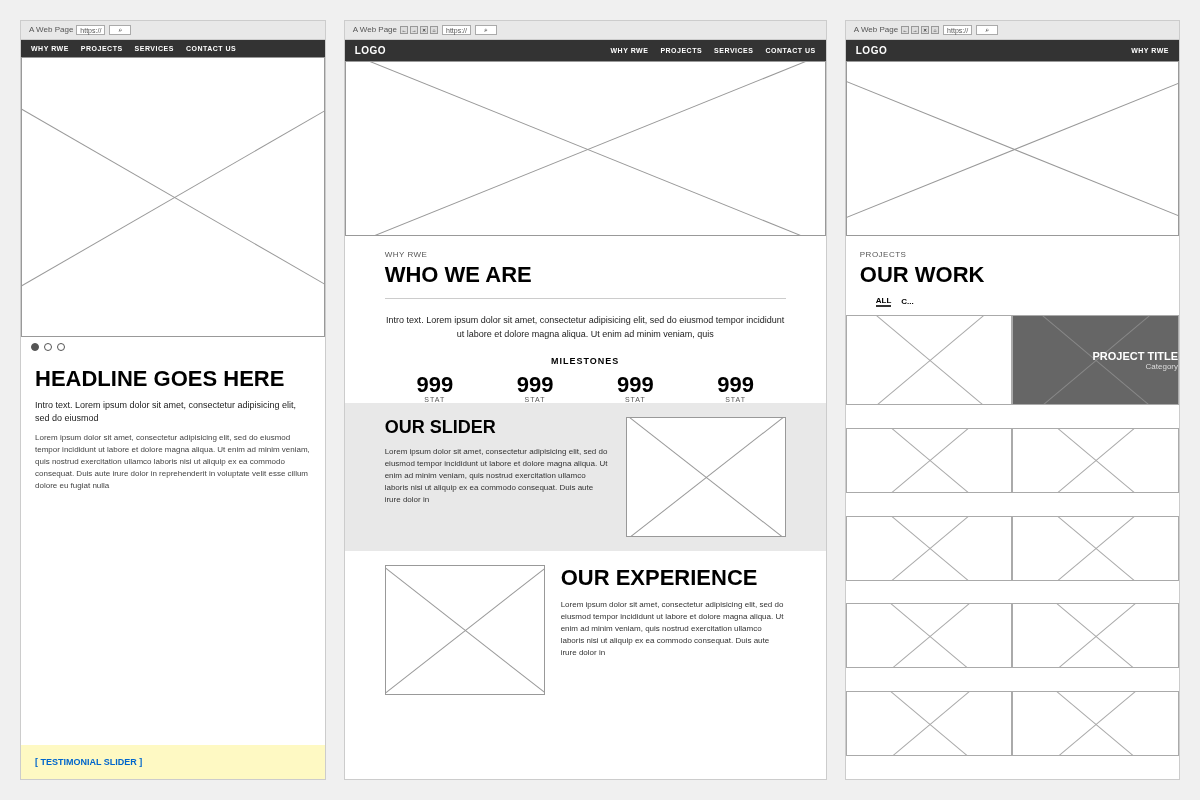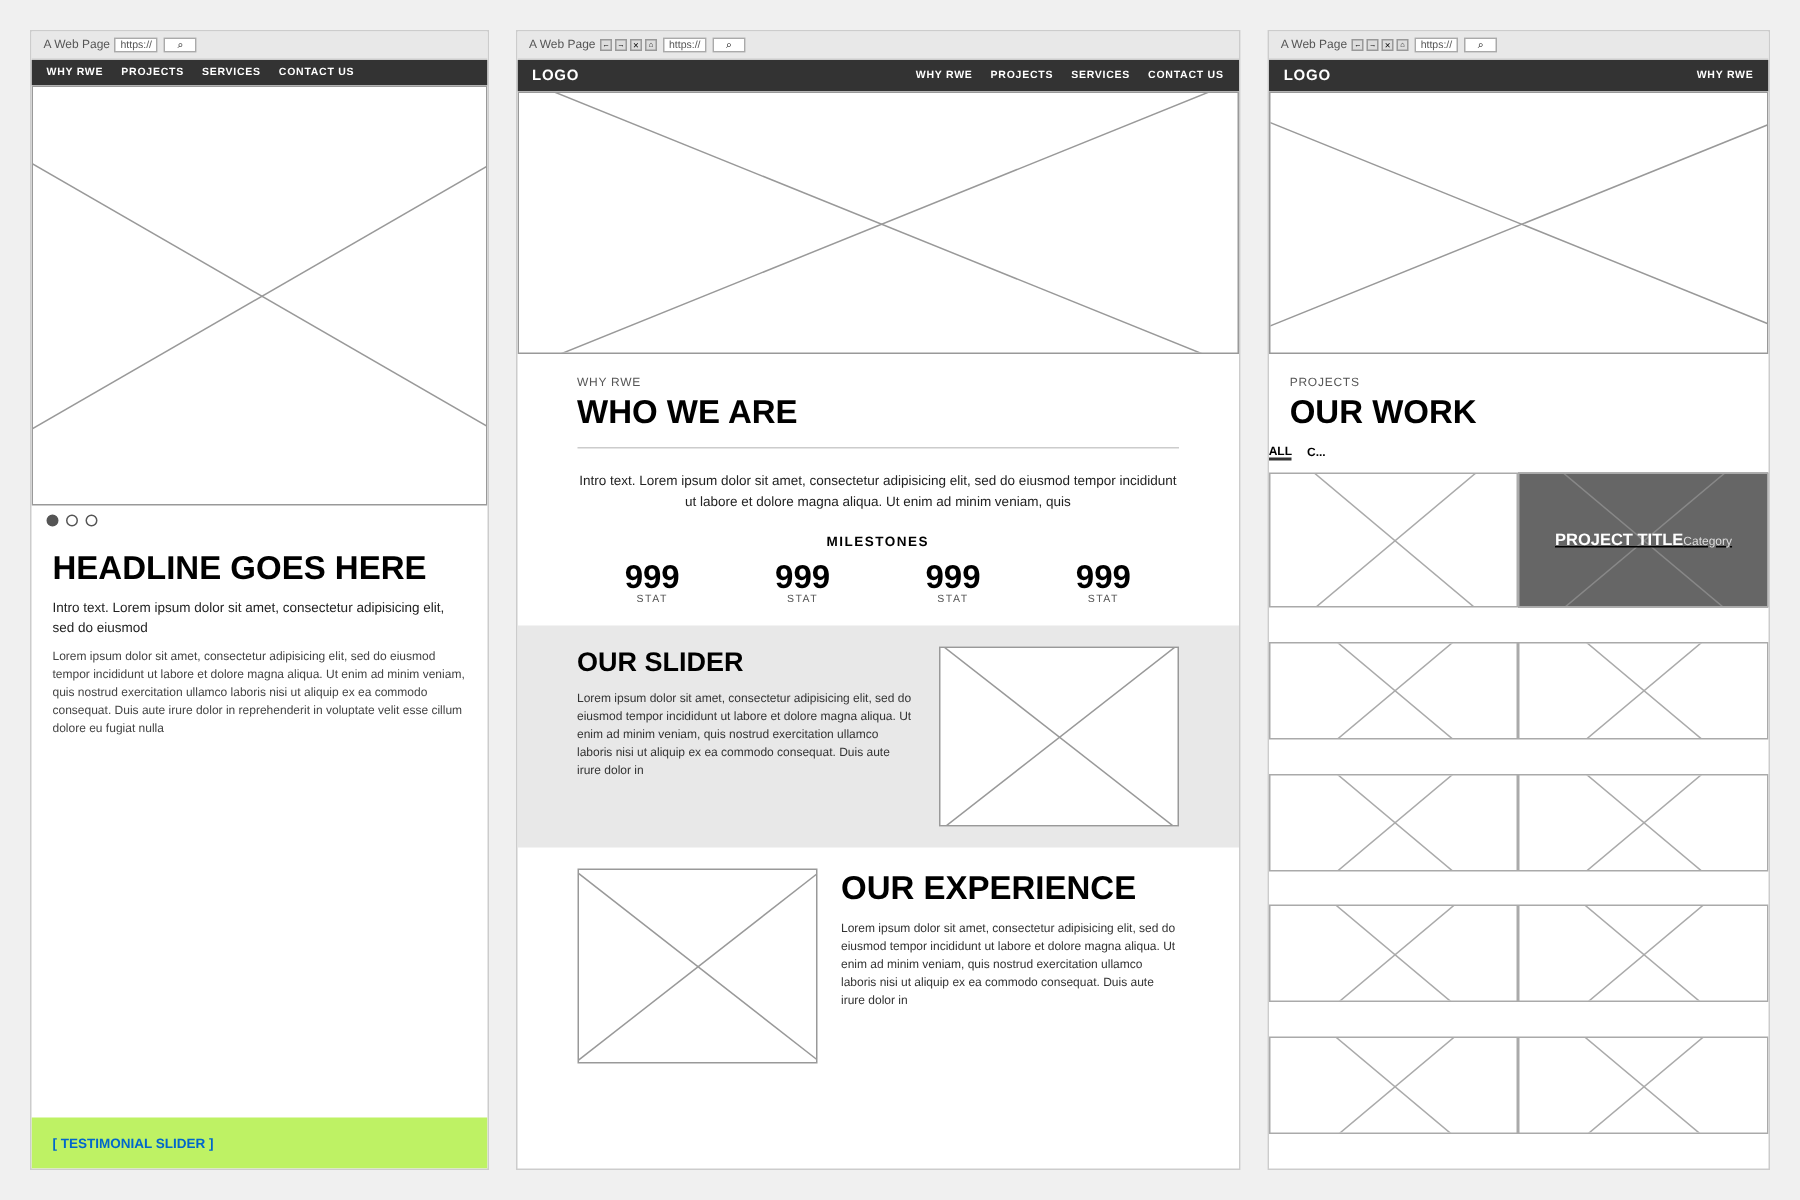--- a/index.html
+++ b/index.html
@@ -160,21 +160,21 @@
       color: #222;
       line-height: 1.4;
     }
     .panel1-body {
       font-size: 8px;
       color: #444;
       line-height: 1.5;
     }
 
     .panel1-testimonial {
-      background: #bef264;
+      background: #fef9c3;
       padding: 12px 14px;
       margin-top: auto;
     }
     .testimonial-label {
       color: #0066cc;
       font-size: 9px;
       font-weight: bold;
     }
 
     
@@ -213,21 +213,21 @@
 
     .panel2-intro-text {
       padding: 14px 40px;
       font-size: 9px;
       text-align: center;
       line-height: 1.6;
       color: #222;
     }
 
     .milestones-section {
-      padding: 0 40px 14px;
+      padding: 0 40px 0;
       text-align: center;
     }
     .milestones-title {
       font-size: 9px;
       letter-spacing: 1px;
       font-weight: bold;
       margin-bottom: 8px;
     }
     .stats-row {
       display: flex;
@@ -302,21 +302,21 @@
       height: 760px;
     }
 
     .panel3-work {
       padding: 14px 14px 8px;
     }
 
     .panel3-filter-row {
       display: flex;
       gap: 10px;
-      padding: 0 0 8px;
+      padding: 0 30px 8px;
       font-size: 8px;
       font-weight: bold;
       align-items: center;
     }
     .filter-active { border-bottom: 2px solid #333; }
 
     .panel3-grid {
       display: grid;
       grid-template-columns: 1fr 1fr;
       gap: 0;
@@ -344,24 +344,24 @@
     .grid-cell.featured {
       background: #666;
     }
     .grid-cell.featured::before,
     .grid-cell.featured::after { background: #888; }
 
     .project-overlay {
       position: absolute;
       inset: 0;
       display: flex;
-      align-items: center;
+      flex-direction: column;
+      align-items: flex-end;
       justify-content: center;
       z-index: 2;
-      text-decoration: underline;
     }
     .project-title-text {
       font-size: 11px;
       font-weight: 900;
       color: #fff;
       text-align: center;
     }
     .project-category {
       font-size: 8px;
       color: #ddd;

